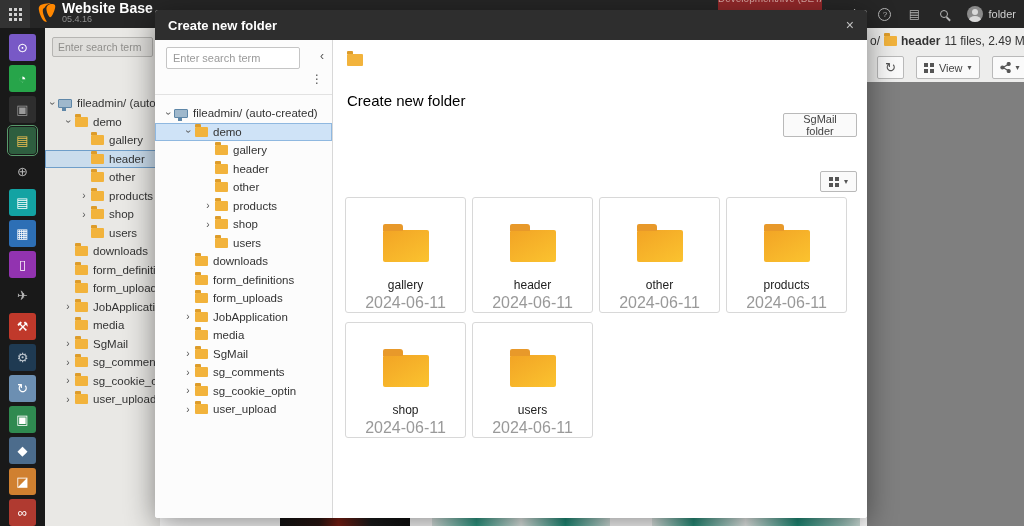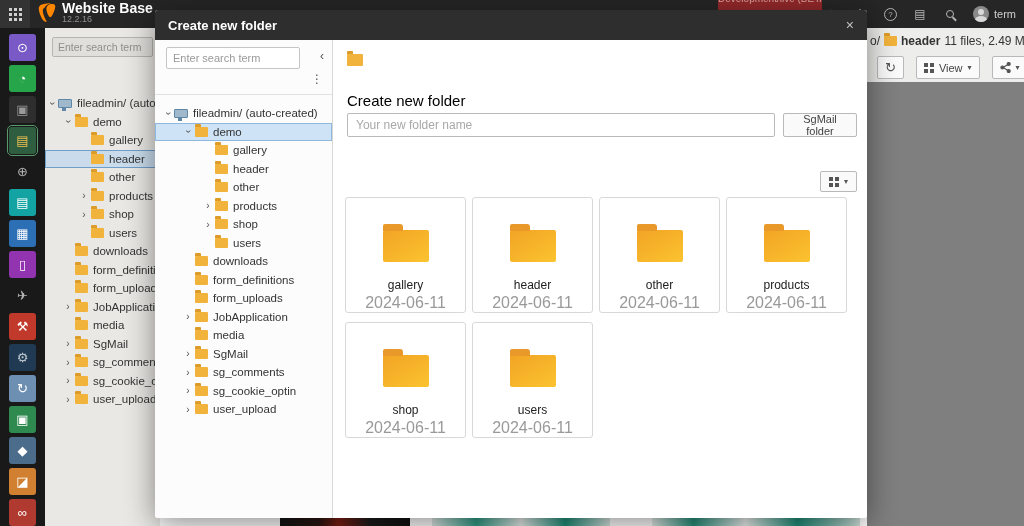--- a/index.html
+++ b/index.html
@@ -105,38 +105,38 @@
         <span class="grid9"></span>
       </div>
     <span class="logo">
       <svg width="18" height="22" viewBox="0 0 24 28">
           <path fill="#ff8700" d="M17.1 1.2c-.7-.1-1.5-.2-2.4-.2-3.3 0-7.8 1-10.4 2C2.5 3.9 1 5.6 1 8.1c0 4.4 3.2 12 5.4 15 1 1.3 2.3 2.6 3.8 2.6.6 0 1.2-.2 1.7-.5C9.3 22 6.4 15 6.4 10.9c0-2.1.9-3.2 2.3-3.8 1.9-4 5-5.5 8.4-5.9z"></path>
           <path fill="#ff8700" d="M18.6 1.9c2.2 0 4.4.4 4.4 3.1 0 3.9-2.7 10.3-4.8 13.4-.5.7-1.1 1.1-1.8 1.1-2.2 0-5.2-7.2-5.2-11.2 0-3.7 3.3-6.4 7.4-6.4z"></path>
         </svg>
     </span>
     <div class="site-info">
       <div class="site-name">Website Base</div>
-      <div class="site-version">12.2.16</div>
+      <div class="site-version">05.4.16</div>
     </div>
     <div class="env-badge">
         <span>Development/live (BETA)</span>
       </div>
     <div class="top-icons">
       <span id="top-icon-slots" style="display:flex;gap:16px;align-items:center;">
           <span class="tico">★</span>
           <span class="tico">ϟ</span>
           <span class="help-circle">?</span>
           <span class="tico">▤</span>
           <span class="tico">
             <span class="mag"></span>
           </span>
         </span>
       <span class="user-chip">
         <span class="avatar"></span>
-        <span class="user-name">term</span>
+        <span class="user-name">folder</span>
       </span>
     </div>
   </div>
 
   <div class="modulebar" id="modulebar">
       <div class="mod" style="background: rgb(120, 89, 198);">⊙</div>
       <div class="mod" style="background: rgb(39, 165, 74);">◔</div>
       <div class="mod" style="background: rgb(46, 46, 46); color: rgb(154, 154, 154);">▣</div>
       <div class="mod active" style="background: rgb(46, 94, 63); color: rgb(240, 192, 80);">▤</div>
       <div class="mod" style="background: transparent; color: rgb(181, 181, 181);">⊕</div>
@@ -379,21 +379,20 @@
               <span class="f-ico"></span>
               <span>user_upload</span>
             </div>
           </div>
       </div>
       <div class="m-content">
         <div class="path-row">
           <span class="f-ico" style="margin:0;width:16px;height:12px;"></span>
         </div>
         <div class="m-heading">Create new folder</div>
-        <input class="name-input" placeholder="Your new folder name" style="">
         <button class="btn create-btn">SgMail folder</button>
         <span class="btn viewmode-btn">
           <span class="sq4"></span>
           <span class="caret">▾</span>
         </span>
         <div class="cards" id="cards">
             <div class="card">
               <div class="folder-big"></div>
               <div class="card-name">gallery</div>
               <div class="card-date">2024-06-11</div>

